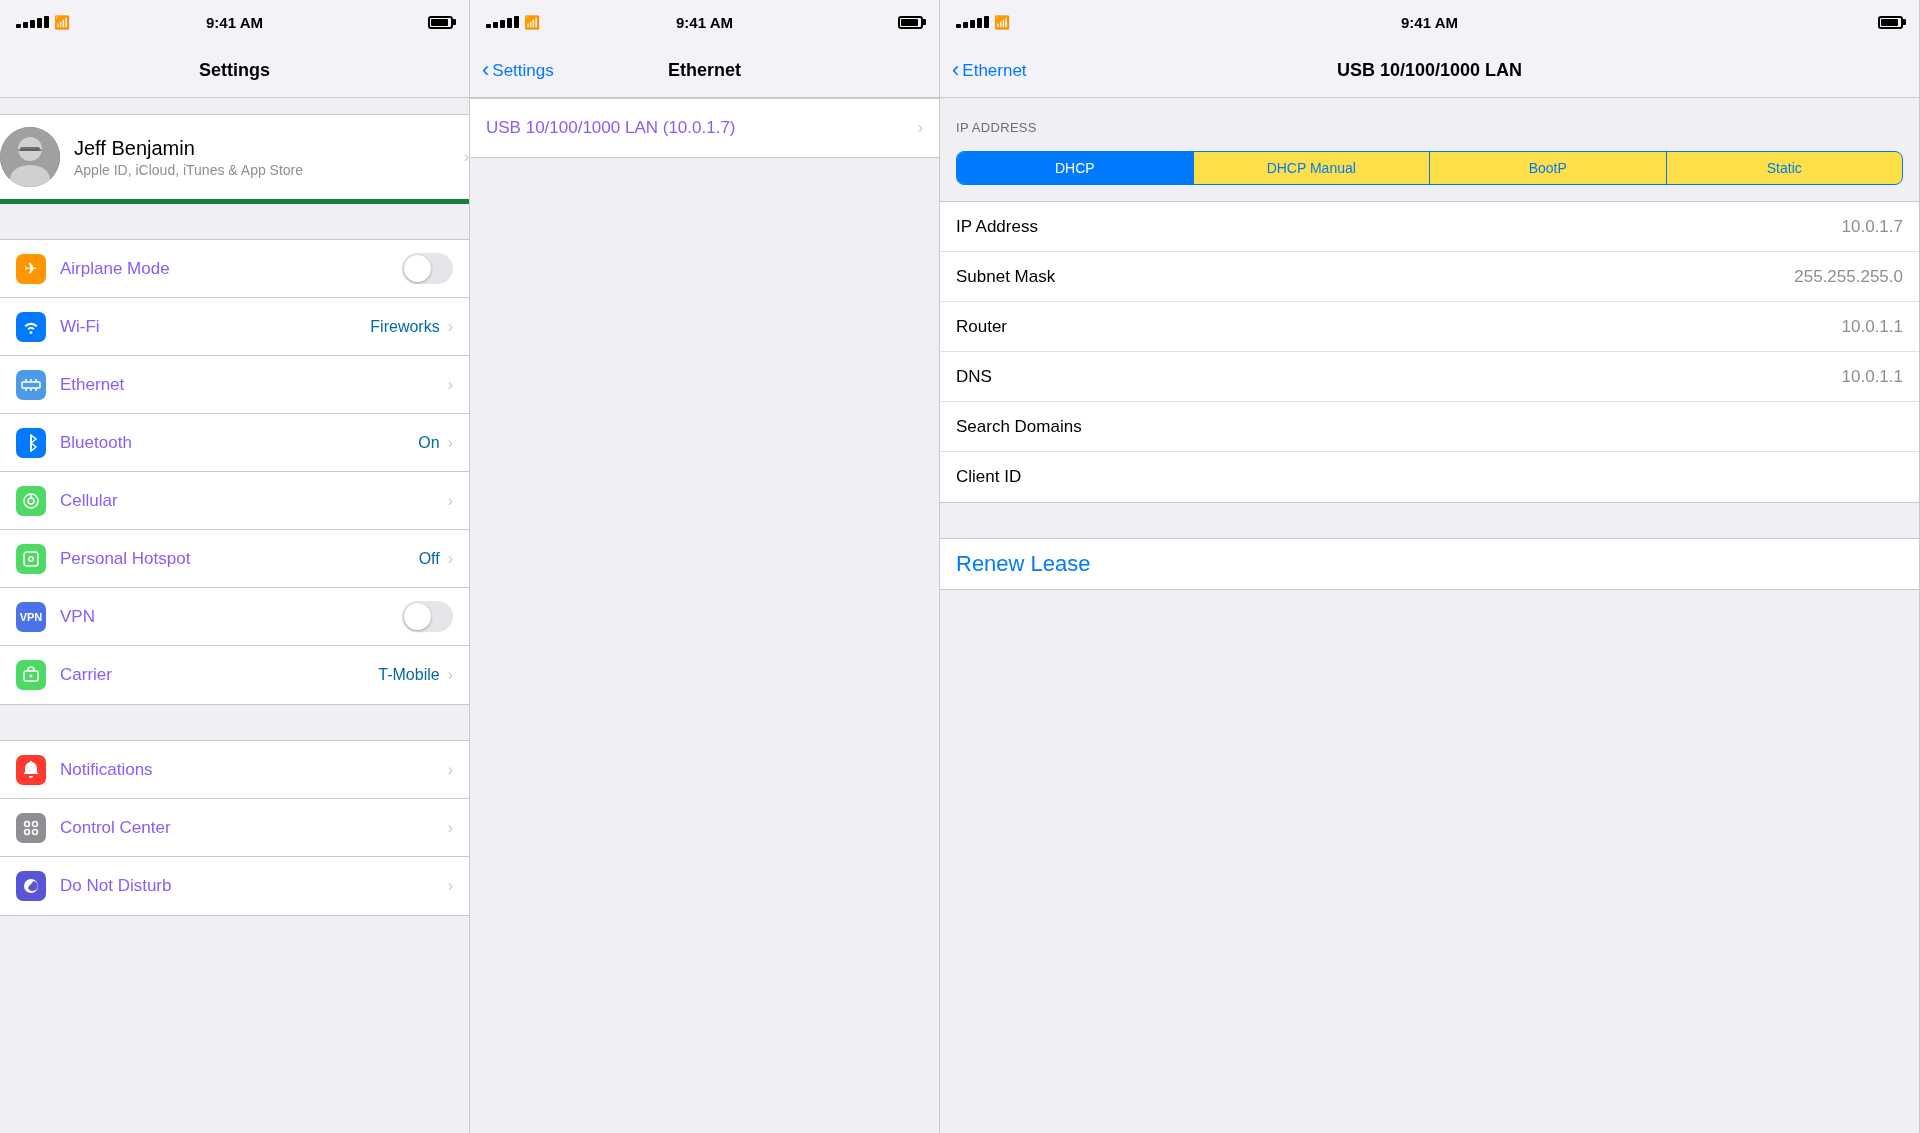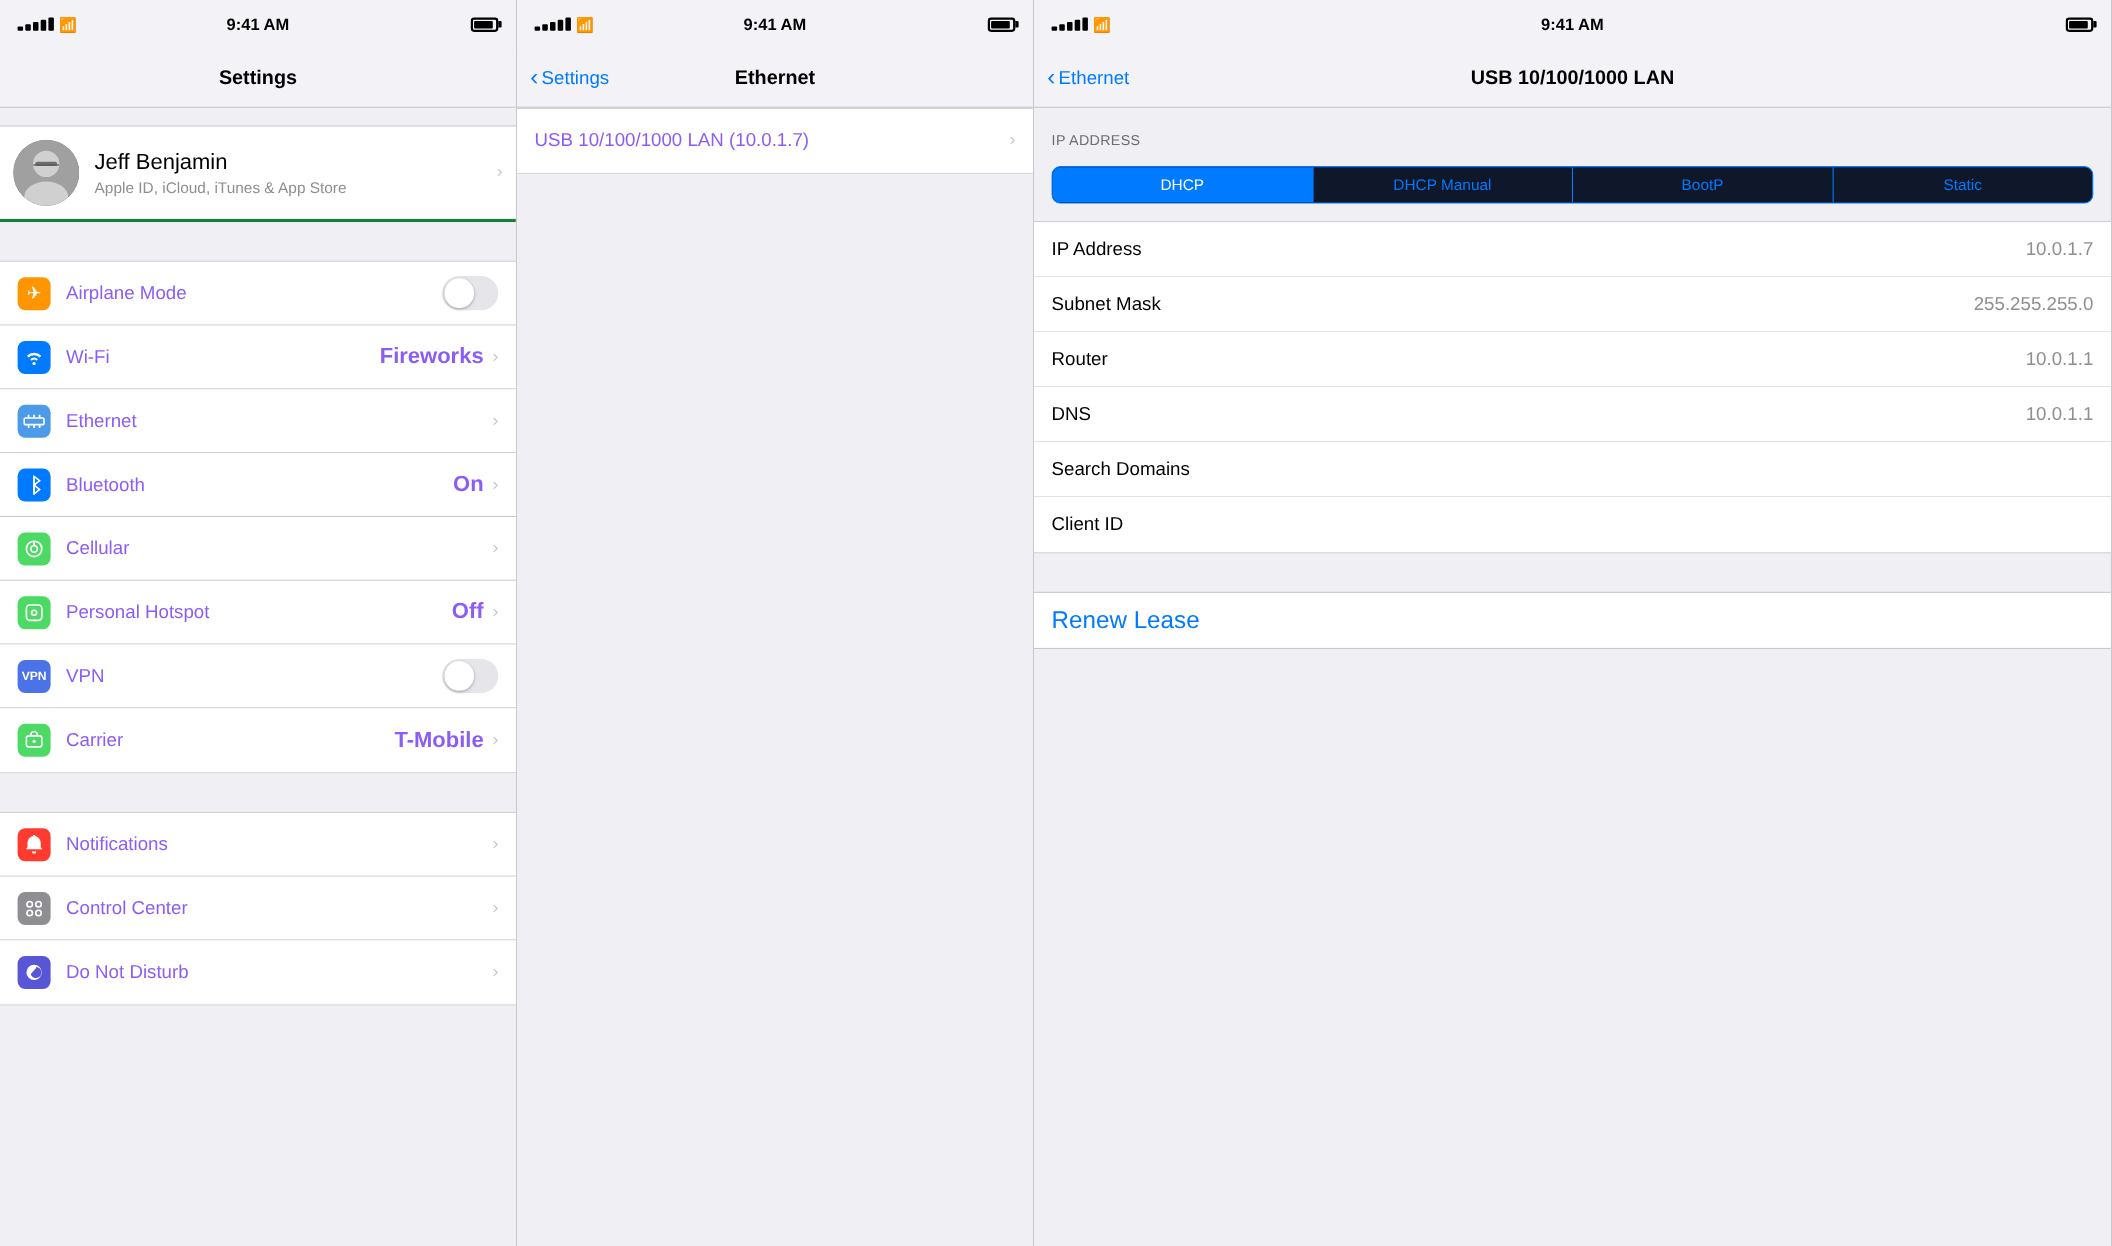--- a/index.html
+++ b/index.html
@@ -160,24 +160,23 @@
       flex-shrink: 0;
       font-size: 16px;
       color: #fff;
     }
     .list-item-label {
       flex: 1;
       font-size: 17px;
       color: #8b5cf6;
     }
     .list-item-value {
-      font-size: 20px;
-      color: #8b5cf6;
+      font-size: 16px;
+      color: #0369a1;
       margin-right: 8px;
-      font-weight: bold;
     }
     .chevron {
       color: #c7c7cc;
       font-size: 16px;
     }
 
     
     .toggle {
       width: 51px;
       height: 31px;
@@ -199,22 +198,22 @@
       box-shadow: 0 1px 3px rgba(0,0,0,0.3);
       transition: left 0.2s;
     }
 
     
     .profile-row {
       display: flex;
       align-items: center;
       background: #fff;
       border-top: 1px solid #c8c8cd;
-      border-bottom: 3px solid #15803d;
-      padding: 12px 12px;
+      border-bottom: 5px solid #15803d;
+      padding: 12px 0;
       cursor: pointer;
       min-height: 80px;
     }
     .avatar {
       width: 60px;
       height: 60px;
       border-radius: 50%;
       overflow: hidden;
       margin-right: 14px;
       flex-shrink: 0;
@@ -256,21 +255,21 @@
       letter-spacing: 0.3px;
     }
 
     
     .segmented-control {
       display: flex;
       margin: 8px 16px 16px;
       border-radius: 8px;
       overflow: hidden;
       border: 1px solid #007aff;
-      background: #0f172a;
+      background: #fde047;
       flex-shrink: 0;
     }
     .segment {
       flex: 1;
       text-align: center;
       padding: 8px 0;
       font-size: 14px;
       color: #007aff;
       cursor: pointer;
       border-right: 1px solid #007aff;

